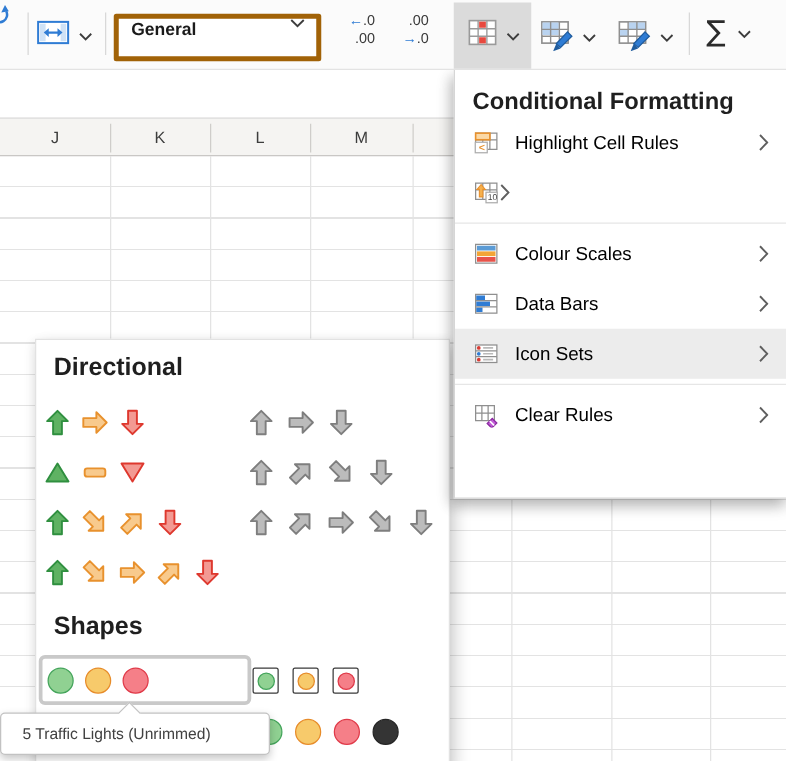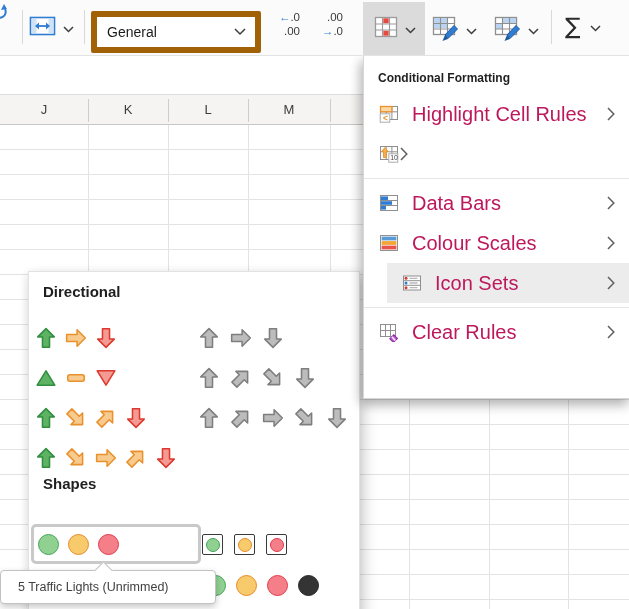--- a/index.html
+++ b/index.html
@@ -7,49 +7,49 @@
     width:629px;height:609px;position:relative;overflow:hidden;
     background:#ffffff;
     font-family:"Liberation Sans","DejaVu Sans",sans-serif;
     -webkit-font-smoothing:antialiased;
   }
   
   .toolbar{position:absolute;left:0;top:0;width:629px;height:55px;background:#fbfbfb;border-bottom:1px solid #e3e3e3;z-index:5;}
   .tsep{position:absolute;top:10px;width:1px;height:34px;background:#d8d8d8;}
   .tbtn{position:absolute;display:flex;align-items:center;cursor:default;}
   .chev{display:inline-block;}
-  .dropdown{position:absolute;left:91px;top:11px;width:158px;height:30px;border:6px solid #a16207;border-radius:2px;background:#fff;display:flex;align-items:center;}
+  .dropdown{position:absolute;left:91px;top:11px;width:158px;height:30px;border:4px solid #a16207;border-radius:2px;background:#fff;display:flex;align-items:flex-start;font-weight:bold;}
   .dropdown .val{font-size:14px;color:#1b1b1b;margin-left:10px;flex:1;}
   .dropdown svg{margin-right:9px;}
   .decbtn{position:absolute;top:11px;width:36px;height:34px;font-size:11.5px;line-height:1.2;color:#3a3a3a;text-align:right;}
   .decbtn .arw{color:#2f7cd4;}
   .cfbtn{position:absolute;left:363px;top:2px;width:62px;height:53px;background:#dbdbdb;display:flex;align-items:center;justify-content:center;gap:6px;}
   .sigma{font-size:23px;color:#2b2b2b;font-family:"DejaVu Sans",sans-serif;line-height:1;}
   
   .formula-band{position:absolute;left:0;top:56px;width:629px;height:38px;background:#ffffff;}
   .colheads{position:absolute;left:0;top:94px;width:629px;height:31px;background:#f5f4f2;border-top:1px solid #dcdcdc;border-bottom:1px solid #c9c7c5;box-sizing:border-box;z-index:2;}
   .colhead{position:absolute;top:0;height:100%;display:flex;align-items:center;justify-content:center;font-size:13px;color:#3d3d3d;}
   .colsep{position:absolute;top:4px;height:23px;width:1px;background:#cfcdca;}
   .grid{position:absolute;left:0;top:125px;width:629px;height:484px;
     background:repeating-linear-gradient(to bottom,transparent 0 24px,#e3e3e3 24px 25px);}
   .vline{position:absolute;top:0;bottom:0;width:1px;background:#e3e3e3;}
   
   .cfmenu{position:absolute;left:363px;top:56px;width:267px;height:343px;box-sizing:border-box;
     background:#fff;border:1px solid #d6d6d6;border-top:none;
     box-shadow:-4px 5px 10px rgba(0,0,0,.16),0 6px 12px rgba(0,0,0,.18);z-index:4;padding-bottom:3px;}
-  .cfmenu .title{font-size:12px;font-weight:bold;color:#1f1f1f;padding:15px 0 3px 14px;height:20px;}
+  .cfmenu .title{font-size:19px;font-weight:bold;color:#1f1f1f;padding:15px 0 3px 14px;height:20px;}
   .mi{display:flex;align-items:center;height:40px;padding:0 14px;}
-  .mi.hl{background:#ececec;margin-left:23px;}
+  .mi.hl{background:#ececec;}
   .mi .micon{width:22px;display:flex;justify-content:center;}
-  .mi .mlabel{flex:1;font-size:20px;color:#be185d;margin-left:12px;white-space:nowrap;}
+  .mi .mlabel{flex:1;font-size:15px;color:#000000;margin-left:12px;white-space:nowrap;}
   .msep{height:1px;background:#e6e6e6;margin:4px 0;}
   
   .panel{position:absolute;left:28px;top:271px;width:332px;height:345px;box-sizing:border-box;background:#fff;
     border:1px solid #e2e2e2;box-shadow:5px 5px 12px rgba(0,0,0,.18),-2px 2px 8px rgba(0,0,0,.08);z-index:3;}
-  .panel .phead{position:absolute;left:14px;font-size:15px;font-weight:bold;color:#1f1f1f;}
+  .panel .phead{position:absolute;left:14px;font-size:20px;font-weight:bold;color:#1f1f1f;}
   .arow{position:absolute;height:22px;display:flex;align-items:center;}
   .agroup{display:flex;align-items:center;}
   .agroup.left{position:absolute;left:6px;gap:8px;}
   .agroup.right{position:absolute;left:169px;gap:10px;}
   .agroup svg{display:block;}
   .selbox{position:absolute;left:2px;top:252px;width:160px;height:34px;border:3px solid #c9c9c9;border-radius:5px;
     background:#fff;display:flex;align-items:center;padding-left:4px;gap:9px;box-sizing:content-box;}
   .tl{display:inline-block;border-radius:50%;box-sizing:border-box;}
   .rimrow{position:absolute;left:173px;top:262px;display:flex;gap:11px;}
   .rim{width:21px;height:21px;box-sizing:border-box;border:1.6px solid #3a3a3a;border-radius:2px;background:#fff;display:flex;align-items:center;justify-content:center;}
@@ -229,42 +229,42 @@
         <polyline points="1,1 6.8,7 1,13" fill="none" stroke="#5f5f5f" stroke-width="1.5"></polyline>
       </svg>
   </div>
 
   <div class="msep"></div>
 
   <div class="mi">
     <span class="micon">
       <svg width="20" height="20" viewBox="0 0 20 20">
         <rect x="1.5" y="2.5" width="17" height="15" fill="#fff" stroke="#8f8f8f"></rect>
+        <rect x="2.6" y="3.6" width="14.8" height="3.8" fill="#5b9bd5"></rect>
+        <rect x="2.6" y="8.1" width="14.8" height="3.8" fill="#f3a536"></rect>
+        <rect x="2.6" y="12.6" width="14.8" height="3.8" fill="#e8534a"></rect>
+      </svg>
+    </span>
+    <span class="mlabel">Colour Scales</span>
+    <svg width="8" height="14" viewBox="0 0 8 14">
+        <polyline points="1,1 6.8,7 1,13" fill="none" stroke="#5f5f5f" stroke-width="1.5"></polyline>
+      </svg>
+  </div>
+
+  <div class="mi">
+    <span class="micon">
+      <svg width="20" height="20" viewBox="0 0 20 20">
+        <rect x="1.5" y="2.5" width="17" height="15" fill="#fff" stroke="#8f8f8f"></rect>
         <rect x="2" y="3.4" width="7" height="3.6" fill="#2f7cd4"></rect>
         <rect x="2" y="8.2" width="11" height="3.6" fill="#2f7cd4"></rect>
         <rect x="2" y="13" width="5" height="3.6" fill="#2f7cd4"></rect>
         <path d="M1.5 7.5 h17 M1.5 12.5 h17" stroke="#8f8f8f"></path>
       </svg>
     </span>
     <span class="mlabel">Data Bars</span>
-    <svg width="8" height="14" viewBox="0 0 8 14">
-        <polyline points="1,1 6.8,7 1,13" fill="none" stroke="#5f5f5f" stroke-width="1.5"></polyline>
-      </svg>
-  </div>
-
-  <div class="mi">
-    <span class="micon">
-      <svg width="20" height="20" viewBox="0 0 20 20">
-        <rect x="1.5" y="2.5" width="17" height="15" fill="#fff" stroke="#8f8f8f"></rect>
-        <rect x="2.6" y="3.6" width="14.8" height="3.8" fill="#5b9bd5"></rect>
-        <rect x="2.6" y="8.1" width="14.8" height="3.8" fill="#f3a536"></rect>
-        <rect x="2.6" y="12.6" width="14.8" height="3.8" fill="#e8534a"></rect>
-      </svg>
-    </span>
-    <span class="mlabel">Colour Scales</span>
     <svg width="8" height="14" viewBox="0 0 8 14">
         <polyline points="1,1 6.8,7 1,13" fill="none" stroke="#5f5f5f" stroke-width="1.5"></polyline>
       </svg>
   </div>
 
   <div class="mi hl">
     <span class="micon">
       <svg width="20" height="20" viewBox="0 0 20 20">
         <rect x="1.5" y="3" width="17" height="14" fill="#fff" stroke="#8f8f8f"></rect>
         <path d="M1.5 7.7 h17 M1.5 12.3 h17" stroke="#8f8f8f"></path>
@@ -453,21 +453,21 @@
           </g>
         </svg>
         <svg width="22" height="22" viewBox="0 0 20 20" style="transform:rotate(180deg)">
           <g fill="#f39a93" stroke="#de382e" stroke-width="1.4" stroke-linejoin="round">
             <polygon points="10,1.5 17.5,9 13.2,9 13.2,18.5 6.8,18.5 6.8,9 2.5,9"></polygon>
           </g>
         </svg>
       </div>
   </div>
 
-  <div class="phead" style="top:203px">Shapes</div>
+  <div class="phead" style="top:218px">Shapes</div>
 
   <div class="selbox">
       <span class="tl" style="width:21px;height:21px;background:#90d192;border:1.6px solid #44a45b"></span>
       <span class="tl" style="width:21px;height:21px;background:#f7ca6b;border:1.6px solid #e78c2a"></span>
       <span class="tl" style="width:21px;height:21px;background:#f57f88;border:1.6px solid #e03a49"></span>
     </div>
   <div class="rimrow">
       <span class="rim">
         <span class="tl" style="width:14px;height:14px;background:#90d192;border:1.6px solid #44a45b"></span>
       </span>

